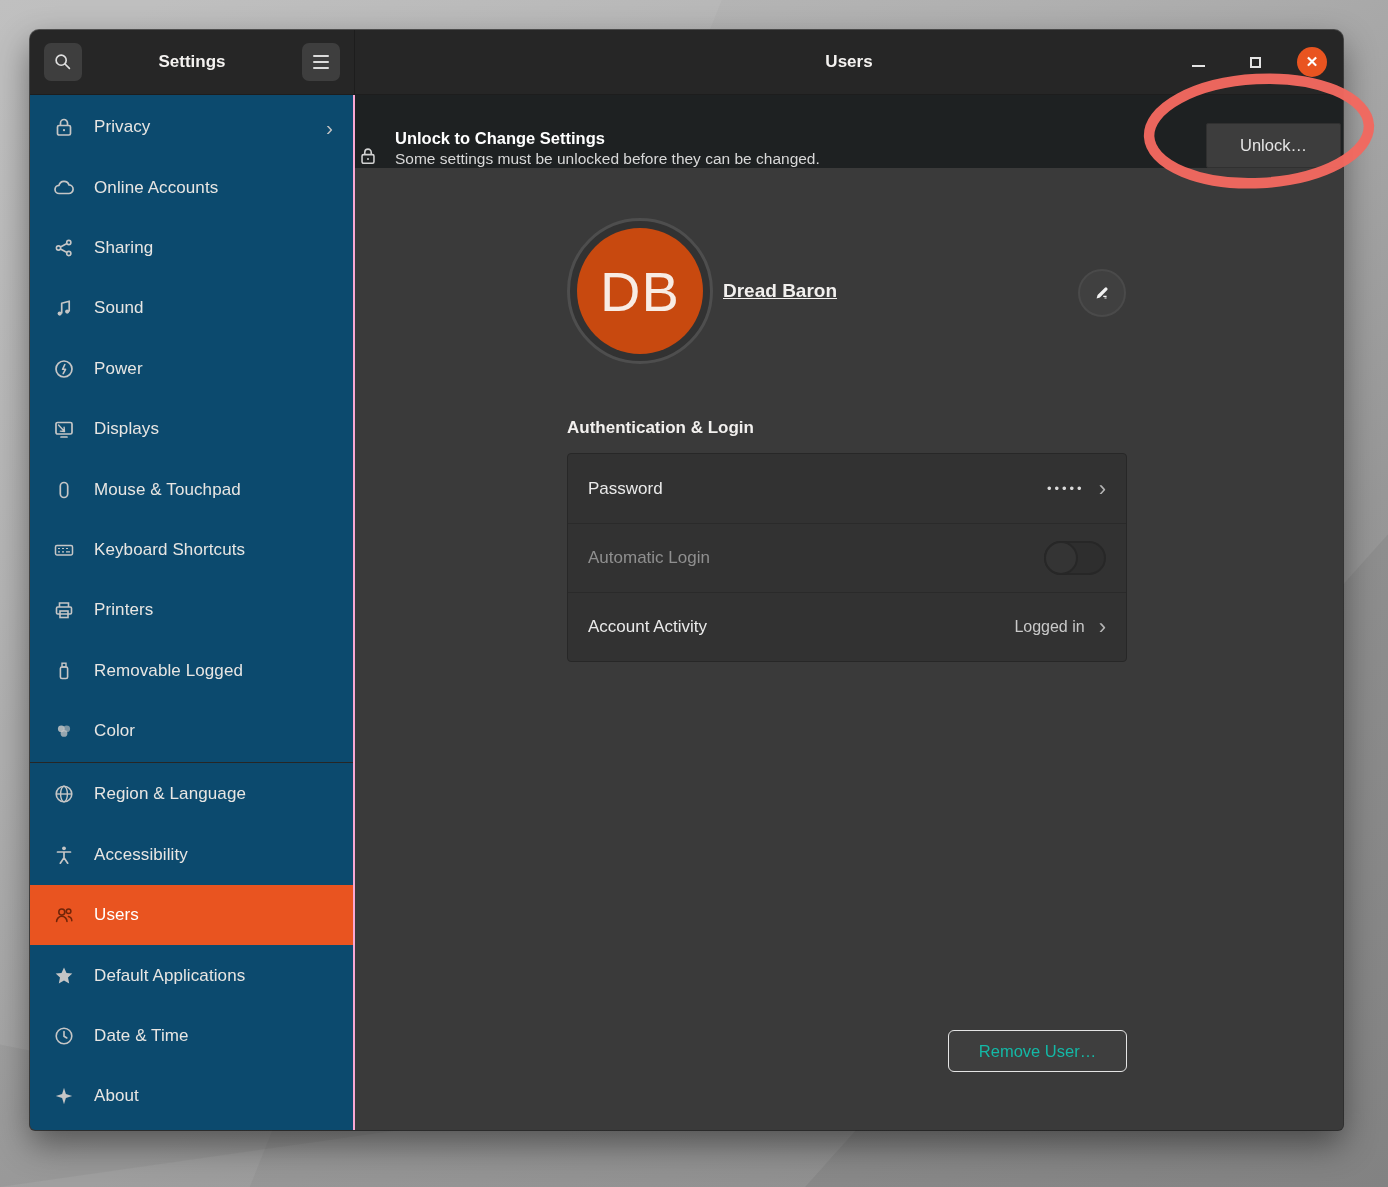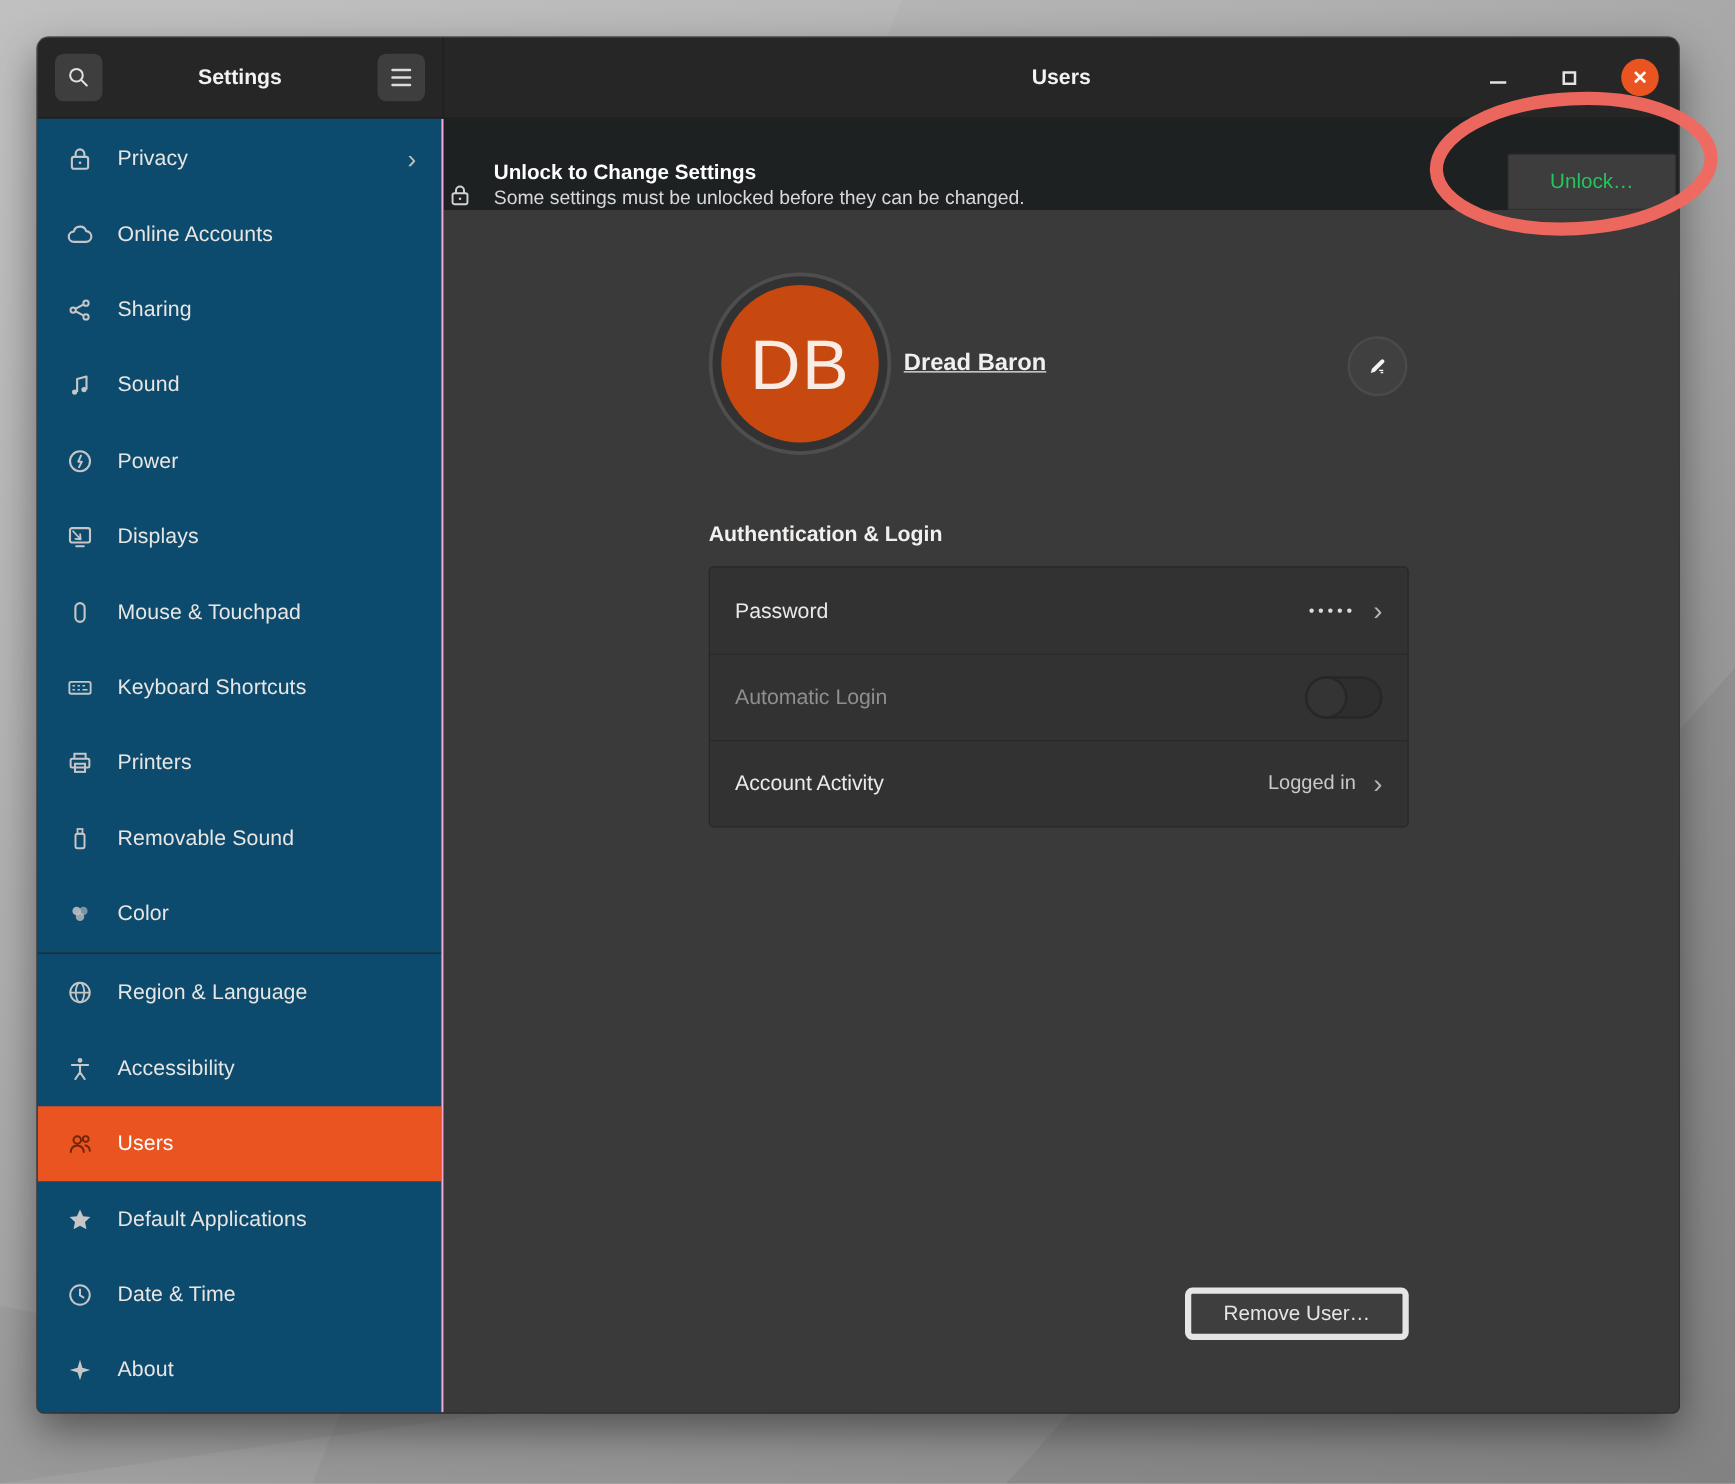--- a/index.html
+++ b/index.html
@@ -62,21 +62,21 @@
   .banner {
     height:73px; background:#1e2122; display:flex; align-items:flex-end; padding:0 2px;
     flex:0 0 auto;
   }
   .banner .ic { width:22px; height:24px; color:#d2d2d2; margin-right:16px; flex:0 0 auto; }
   .banner-text { flex:1; }
   .banner-title { font-size:16.5px; font-weight:700; color:#ffffff; margin-bottom:2px; }
   .banner-sub { font-size:15.5px; color:#d8d8d8; }
   .unlock-btn {
     min-width:135px; height:45px; background:#3d3d3d; border:1px solid #303030; border-radius:2px;
-    color:#22c55e; font-size:16.5px; font-family:inherit; cursor:pointer; padding:0 20px;
+    color:#e5e5e5; font-size:16.5px; font-family:inherit; cursor:pointer; padding:0 20px;
   }
 
   
   .main { flex:1; background:#3a3a3a; position:relative; border-radius:0 0 5px 0; }
 
   .avatar-ring {
     position:absolute; left:212px; top:50px; width:146px; height:146px; border-radius:50%;
     border:3px solid #4e4e4e; background:#323232; display:flex; align-items:center; justify-content:center;
   }
   .avatar {
@@ -113,22 +113,22 @@
     width:62px; height:34px; border-radius:17px; background:#2e2e2e; border:2px solid #272727;
     position:relative; cursor:pointer;
   }
   .toggle .knob {
     position:absolute; left:-2px; top:-2px; width:34px; height:34px; border-radius:50%;
     background:#343434; border:2px solid #272727;
   }
 
   .remove-btn {
     position:absolute; left:593px; top:862px; width:179px; height:42px;
-    background:#3e3e3e; border:5px solid #e5e5e5; border-radius:6px;
-    color:#e5e5e5; font-size:16.5px; font-family:inherit; cursor:pointer;
+    background:#3e3e3e; border:1px solid #e5e5e5; border-radius:6px;
+    color:#14b8a6; font-size:16.5px; font-family:inherit; cursor:pointer;
   }
 
   
   .annotation { position:absolute; left:1128px; top:60px; width:260px; height:144px; pointer-events:none; z-index:50; }
 
   .icon-defs { position:absolute; width:0; height:0; overflow:hidden; }
 </style>
 </head>
 <body>
 
@@ -310,21 +310,21 @@
       <div class="side-item">
         <svg viewBox="0 0 24 24" class="ic">
           <use href="#i-printer"></use>
         </svg>
         <span class="lbl">Printers</span>
       </div>
       <div class="side-item">
         <svg viewBox="0 0 24 24" class="ic">
           <use href="#i-usb"></use>
         </svg>
-        <span class="lbl">Removable Sound</span>
+        <span class="lbl">Removable Logged</span>
       </div>
       <div class="side-item">
         <svg viewBox="0 0 24 24" class="ic">
           <use href="#i-color"></use>
         </svg>
         <span class="lbl">Color</span>
       </div>
       <div class="side-divider"></div>
       <div class="side-item">
         <svg viewBox="0 0 24 24" class="ic">

